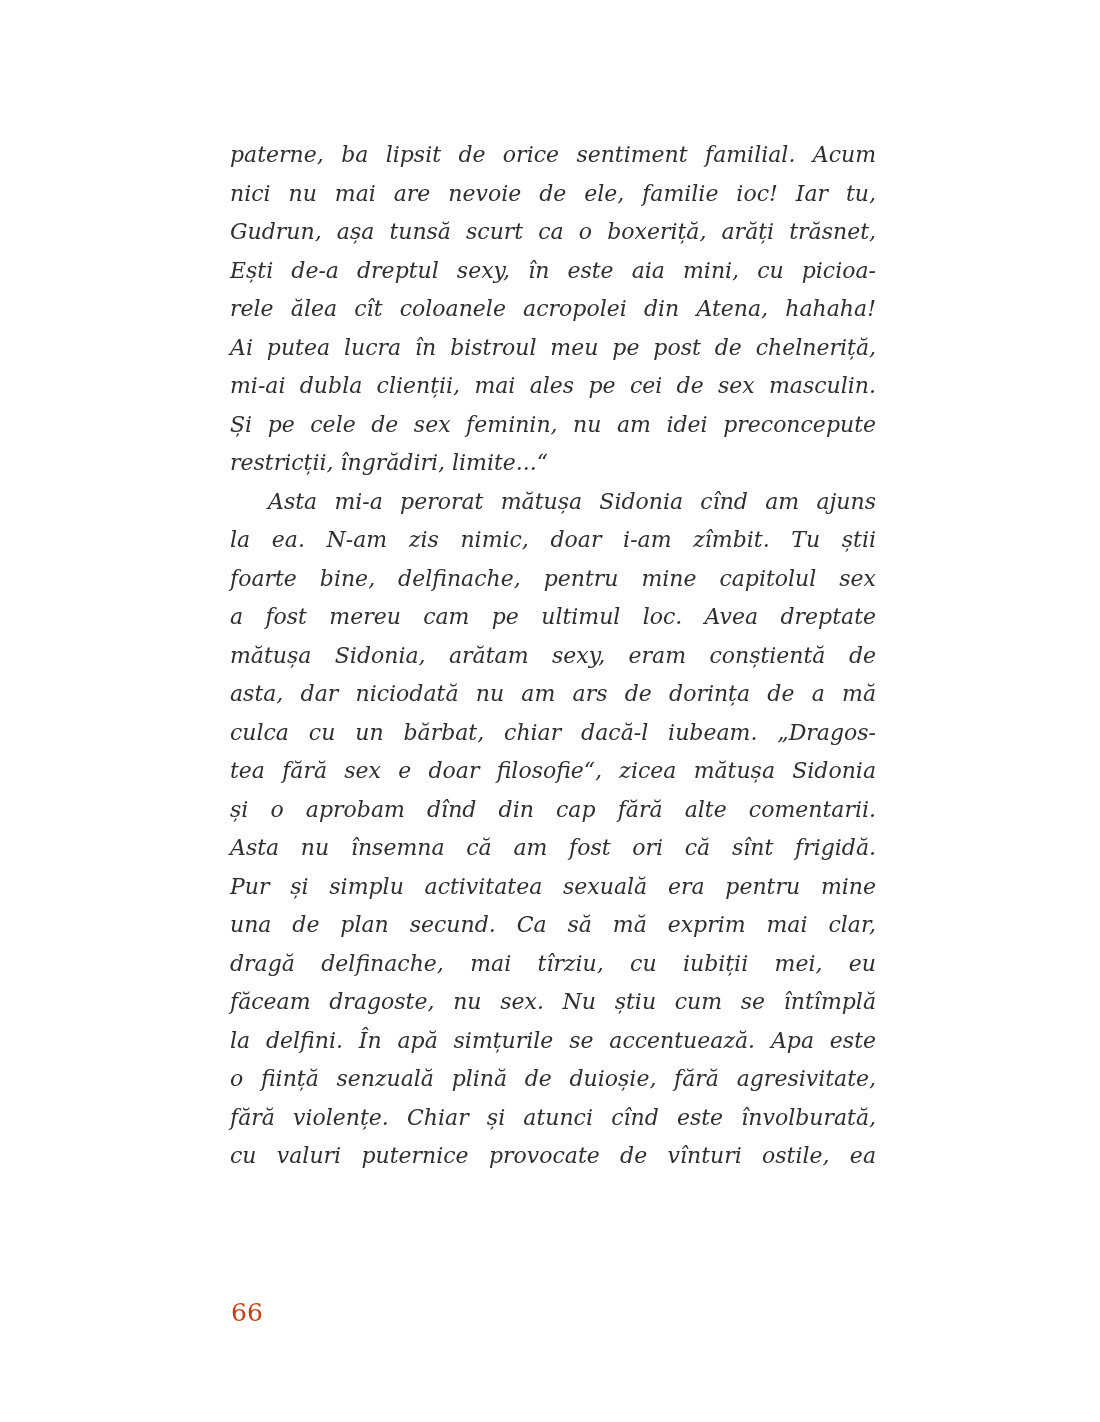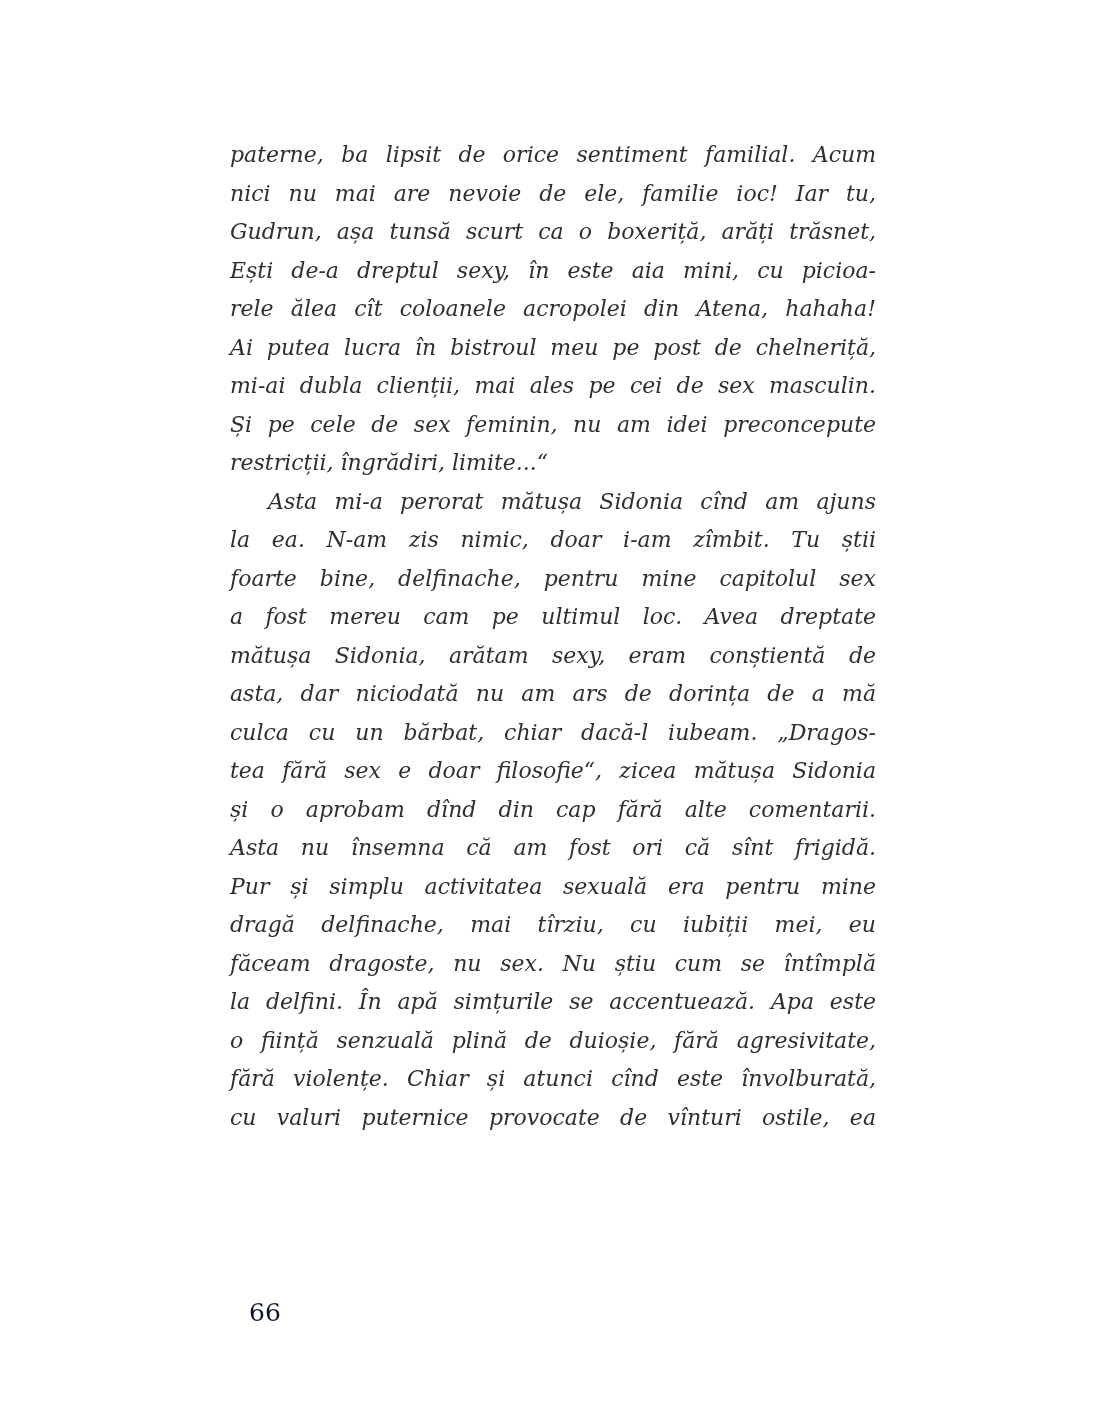--- a/index.html
+++ b/index.html
@@ -37,26 +37,26 @@
   .line.indent {
     text-indent: 38px;
   }
   .line.flush-left {
     text-align: right;
     text-align-last: left;
     font-style: italic;
   }
   .page-number {
     position: absolute;
-    left: 249px;
+    left: 231px;
     top: 1296px;
     font-style: normal;
     font-size: 25px;
     line-height: 34px;
-    color: #0f172a;
+    color: #c2410c;
   }
 </style>
 </head>
 <body>
 
 <div class="book-page">
   <div class="text-block">
       <div class="line">paterne, ba lipsit de orice sentiment familial. Acum</div>
       <div class="line">nici nu mai are nevoie de ele, familie ioc! Iar tu,</div>
       <div class="line">Gudrun, așa tunsă scurt ca o boxeriță, arăți trăsnet,</div>
@@ -70,20 +70,21 @@
       <div class="line">la ea. N-am zis nimic, doar i-am zîmbit. Tu știi</div>
       <div class="line">foarte bine, delfinache, pentru mine capitolul sex</div>
       <div class="line">a fost mereu cam pe ultimul loc. Avea dreptate</div>
       <div class="line">mătușa Sidonia, arătam sexy, eram conștientă de</div>
       <div class="line">asta, dar niciodată nu am ars de dorința de a mă</div>
       <div class="line">culca cu un bărbat, chiar dacă-l iubeam. „Dragos-</div>
       <div class="line">tea fără sex e doar filosofie“, zicea mătușa Sidonia</div>
       <div class="line">și o aprobam dînd din cap fără alte comentarii.</div>
       <div class="line">Asta nu însemna că am fost ori că sînt frigidă.</div>
       <div class="line">Pur și simplu activitatea sexuală era pentru mine</div>
+      <div class="line">una de plan secund. Ca să mă exprim mai clar,</div>
       <div class="line">dragă delfinache, mai tîrziu, cu iubiții mei, eu</div>
       <div class="line">făceam dragoste, nu sex. Nu știu cum se întîmplă</div>
       <div class="line">la delfini. În apă simțurile se accentuează. Apa este</div>
       <div class="line">o ființă senzuală plină de duioșie, fără agresivitate,</div>
       <div class="line">fără violențe. Chiar și atunci cînd este învolburată,</div>
       <div class="line">cu valuri puternice provocate de vînturi ostile, ea</div>
     </div>
   <div class="page-number">66</div>
 </div>
 

